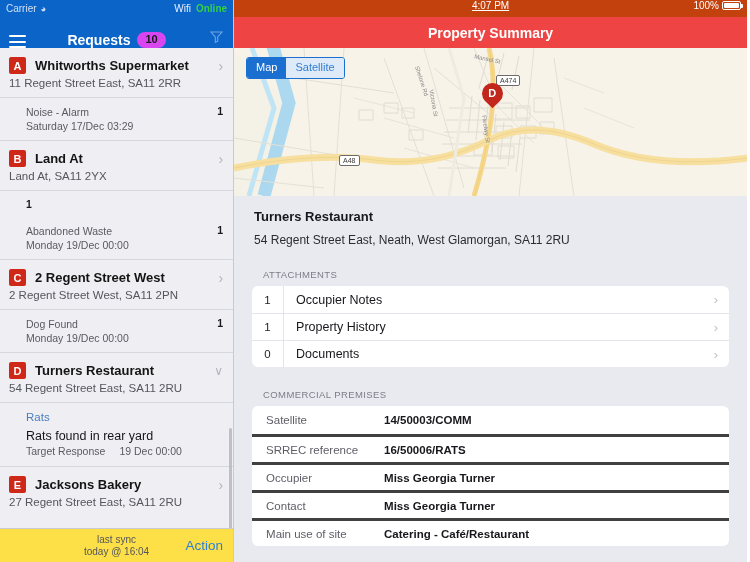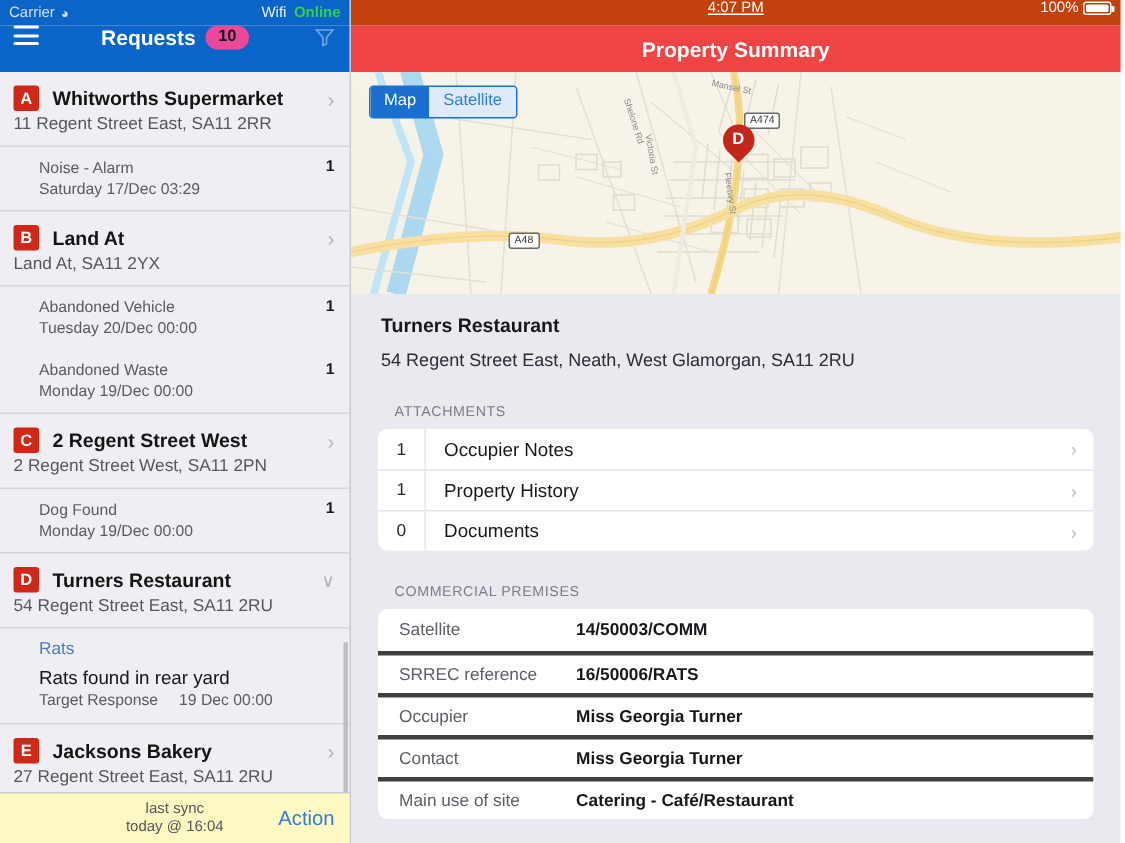--- a/index.html
+++ b/index.html
@@ -24,33 +24,33 @@
     display: flex; align-items: center; font-size: 10px; padding: 0 6px;
   }
   .status-left .carrier { font-weight: 400; }
   .wifi-glyph { margin-left: 4px; font-size: 9px; }
   .status-left .spacer { flex: 1; }
   .status-left .wifi-label { color: #e8f0fb; margin-right: 5px; }
   .status-left .online { color: #34d04a; font-weight: 700; }
 
   .nav-left {
     height: 31px; background: #0b64c8; color: #fff;
-    display: flex; align-items: flex-start; padding: 0 9px;
+    display: flex; align-items: flex-end; padding: 0 9px;
     position: relative;
   }
   .hamburger { width: 17px; height: 13px; display: flex; flex-direction: column; justify-content: space-between; cursor: pointer; }
   .hamburger i { display: block; height: 2px; background: #fff; border-radius: 1px; }
   .nav-left-title {
     position: absolute; left: 0; right: 0;
     display: flex; align-items: center; justify-content: center; gap: 7px;
     pointer-events: none;
   }
   .nav-left-title .t { font-size: 14px; font-weight: 700; }
   .badge {
-    background: #ec4899; color: #1a1a1a; font-size: 11px; font-weight: 700;
+    background: #d946ef; color: #1a1a1a; font-size: 11px; font-weight: 700;
     border-radius: 9px; padding: 1px 8px 2px; min-width: 26px; text-align: center;
     line-height: 13px;
   }
   .funnel { margin-left: auto; opacity: .42; }
 
   .list { flex: 1; overflow: hidden; position: relative; }
   .prop-head {
     display: flex; align-items: center; padding: 9px 8px 2px 9px;
   }
   .letter {
@@ -72,21 +72,21 @@
   .case-row .txt .l2 { color: #5a5a61; }
   .case-row .cnt { font-size: 10.5px; color: #1a1a1a; font-weight: 700; padding-top: 0; }
   .case-blue { font-size: 11.5px; color: #4a7fbf; padding: 8px 10px 4px 26px; }
   .case-desc { font-size: 12.5px; color: #15151a; padding: 2px 10px 1px 26px; }
   .case-target { font-size: 10.5px; color: #5a5a61; padding: 1px 10px 9px 26px; display: flex; gap: 14px; }
   .scroll-ind {
     position: absolute; right: 1px; top: 380px; width: 3px; height: 130px;
     background: #b6b6c0; border-radius: 2px; opacity: .85;
   }
   .bottom-bar {
-    height: 34px; background: #fef9c3; border-top: 1px solid #c9c9d2;
+    height: 34px; background: #fde047; border-top: 1px solid #c9c9d2;
     display: flex; align-items: center; position: relative; padding: 0 10px;
   }
   .sync { position: absolute; left: 0; right: 0; text-align: center; font-size: 10px; color: #55555c; line-height: 12px; }
   .action { margin-left: auto; color: #2f7fd4; font-size: 13.5px; font-weight: 400; z-index: 2; }
 
   
   .main { width: 515px; height: 562px; background: #e9e9f0; display: flex; flex-direction: column; }
   .status-right {
     height: 17px; background: #c2410c; color: #fff;
     display: flex; align-items: flex-start; justify-content: center; font-size: 10px;
@@ -199,24 +199,20 @@
 
       <div>
         <div class="prop-head">
           <span class="letter">B</span>
           <span class="prop-name">Land At</span>
           <span class="chev">›</span>
         </div>
         <div class="prop-addr">Land At, SA11 2YX</div>
         <div class="sep"></div>
         <div class="case-row">
-          <div class="txt">
-            <div>Abandoned Vehicle</div>
-            <div class="l2">Tuesday 20/Dec 00:00</div>
-          </div>
           <div class="cnt">1</div>
         </div>
         <div class="case-row">
           <div class="txt">
             <div>Abandoned Waste</div>
             <div class="l2">Monday 19/Dec 00:00</div>
           </div>
           <div class="cnt">1</div>
         </div>
       </div>

